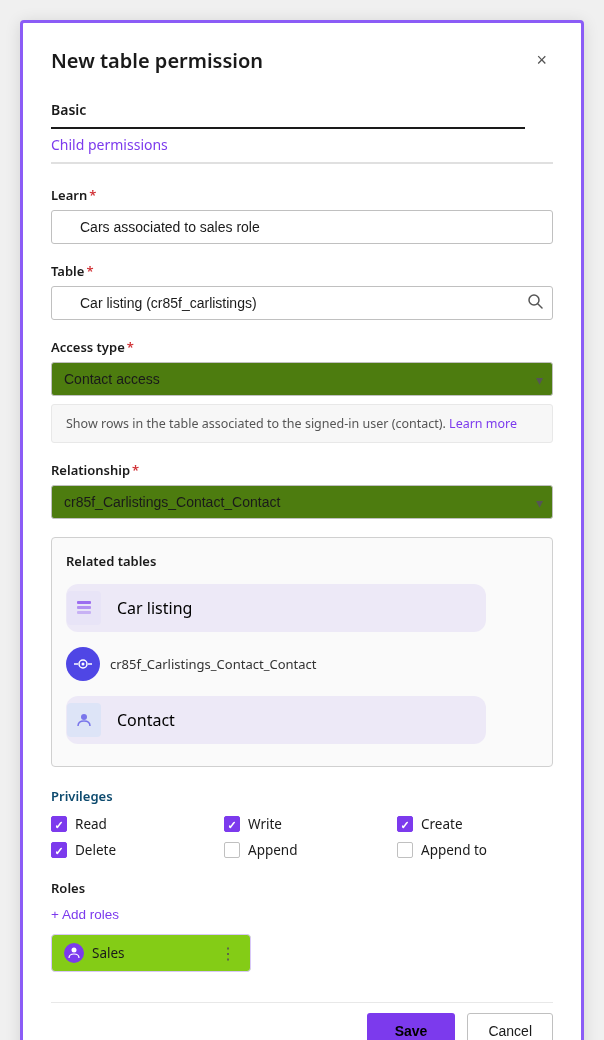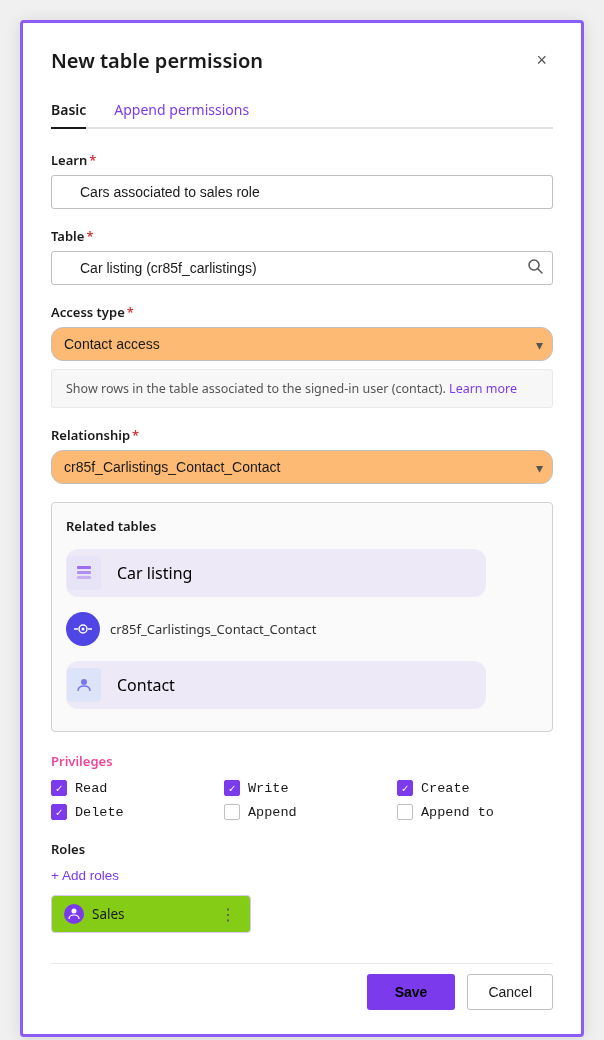--- a/index.html
+++ b/index.html
@@ -40,20 +40,21 @@
       cursor: pointer;
       color: #555;
       padding: 2px 6px;
       border-radius: 2px;
     }
     .tabs {
       display: flex;
       gap: 0;
       border-bottom: 2px solid #e0e0e0;
       margin-bottom: 22px;
+      flex-direction: column;
     }
     .tab {
       padding: 8px 0;
       margin-right: 28px;
       font-size: 14px;
       cursor: pointer;
       color: #555;
       border-bottom: 2px solid transparent;
       margin-bottom: -2px;
     }
@@ -107,24 +108,24 @@
       color: #555;
       font-size: 16px;
     }
     .select-wrap {
       position: relative;
     }
     .select-control {
       width: 100%;
       padding: 8px 36px 8px 12px;
       border: 1px solid #c0c0c0;
-      border-radius: 12px;
+      border-radius: 3px;
       font-size: 14px;
       color: #1a1a1a;
-      background: #fdba74;
+      background: #4d7c0f;
       appearance: none;
       cursor: pointer;
       outline: none;
     }
     .chevron-icon {
       position: absolute;
       right: 10px;
       top: 50%;
       transform: translateY(-50%);
       pointer-events: none;
@@ -177,28 +178,27 @@
     }
     .icon-box.contact-icon {
       background: #dde4f7;
     }
     .privileges-section {
       margin-bottom: 20px;
     }
     .privileges-title {
       font-size: 13px;
       font-weight: 600;
-      color: #ec4899;
+      color: #0c4a6e;
       margin-bottom: 10px;
     }
     .privileges-grid {
       display: grid;
       grid-template-columns: 1fr 1fr 1fr;
       gap: 8px 17px;
-      font-family: Liberation Mono, monospace;
     }
     .privilege-item {
       display: flex;
       align-items: center;
       gap: 8px;
       font-size: 13.5px;
       color: #1a1a1a;
     }
     .checkbox {
       width: 16px;
@@ -337,21 +337,21 @@
 
 <div class="modal">
 
   <div class="modal-header">
     <span class="modal-title">New table permission</span>
     <button class="close-btn">×</button>
   </div>
 
   <div class="tabs">
     <div class="tab active">Basic</div>
-    <div class="tab child">Append permissions</div>
+    <div class="tab child">Child permissions</div>
   </div>
 
   <div class="field-group">
     <div class="field-label">
       <span>Learn</span>
       <span class="required">*</span>
     </div>
     <input type="text" class="text-input" value="Cars associated to sales role" style="">
   </div>
 

